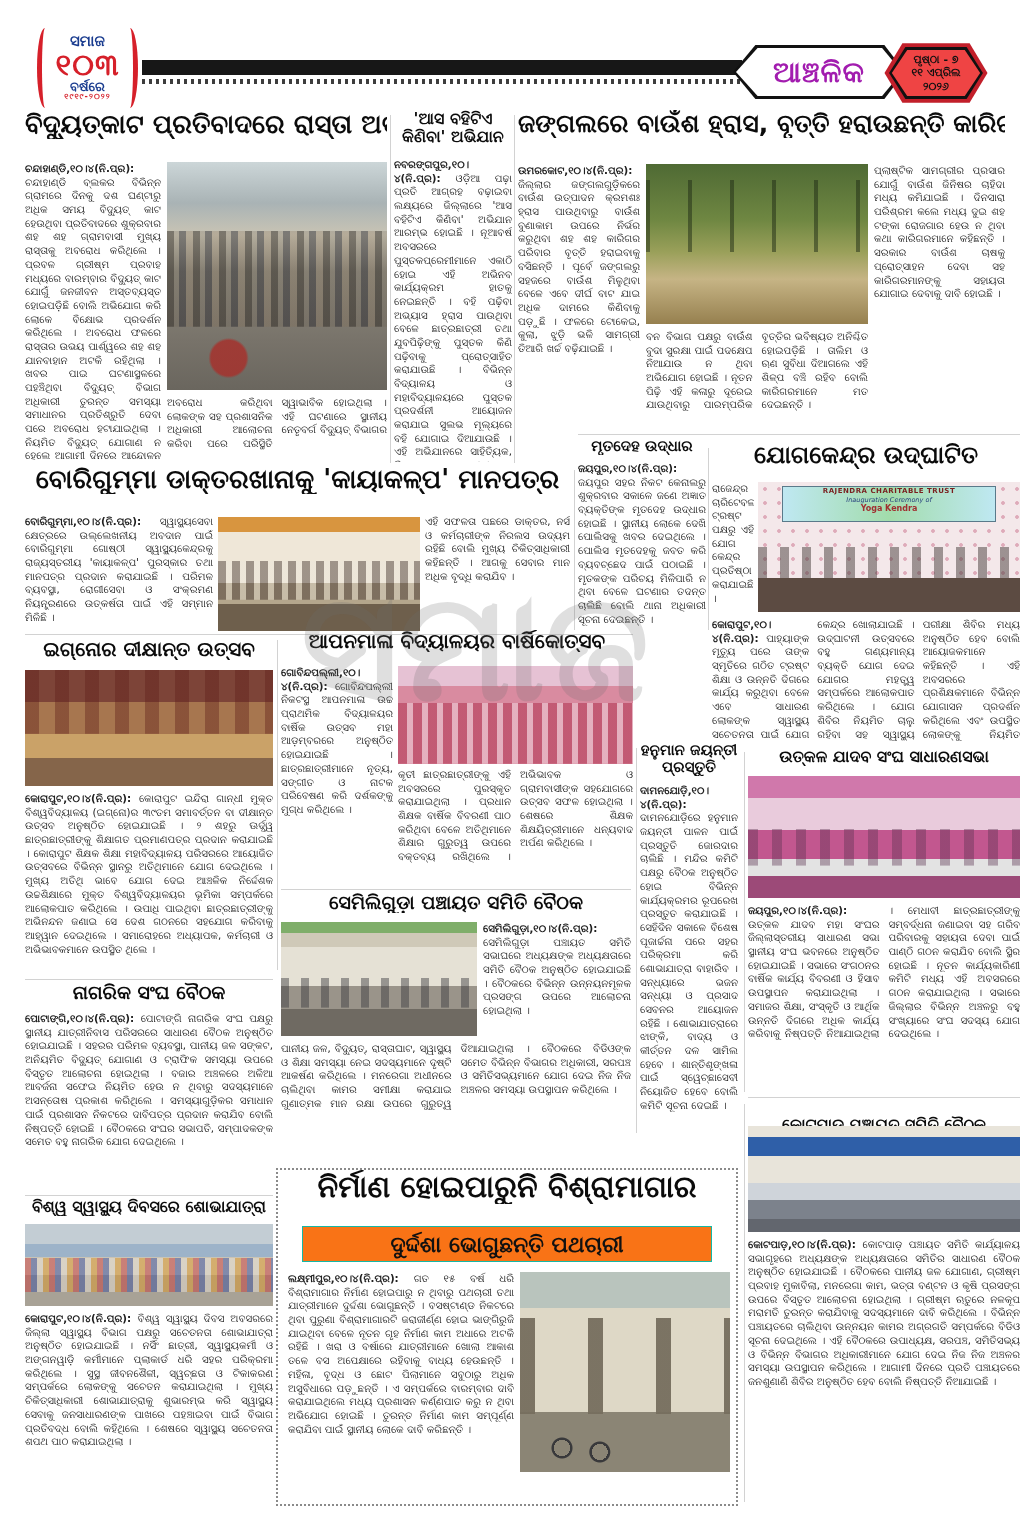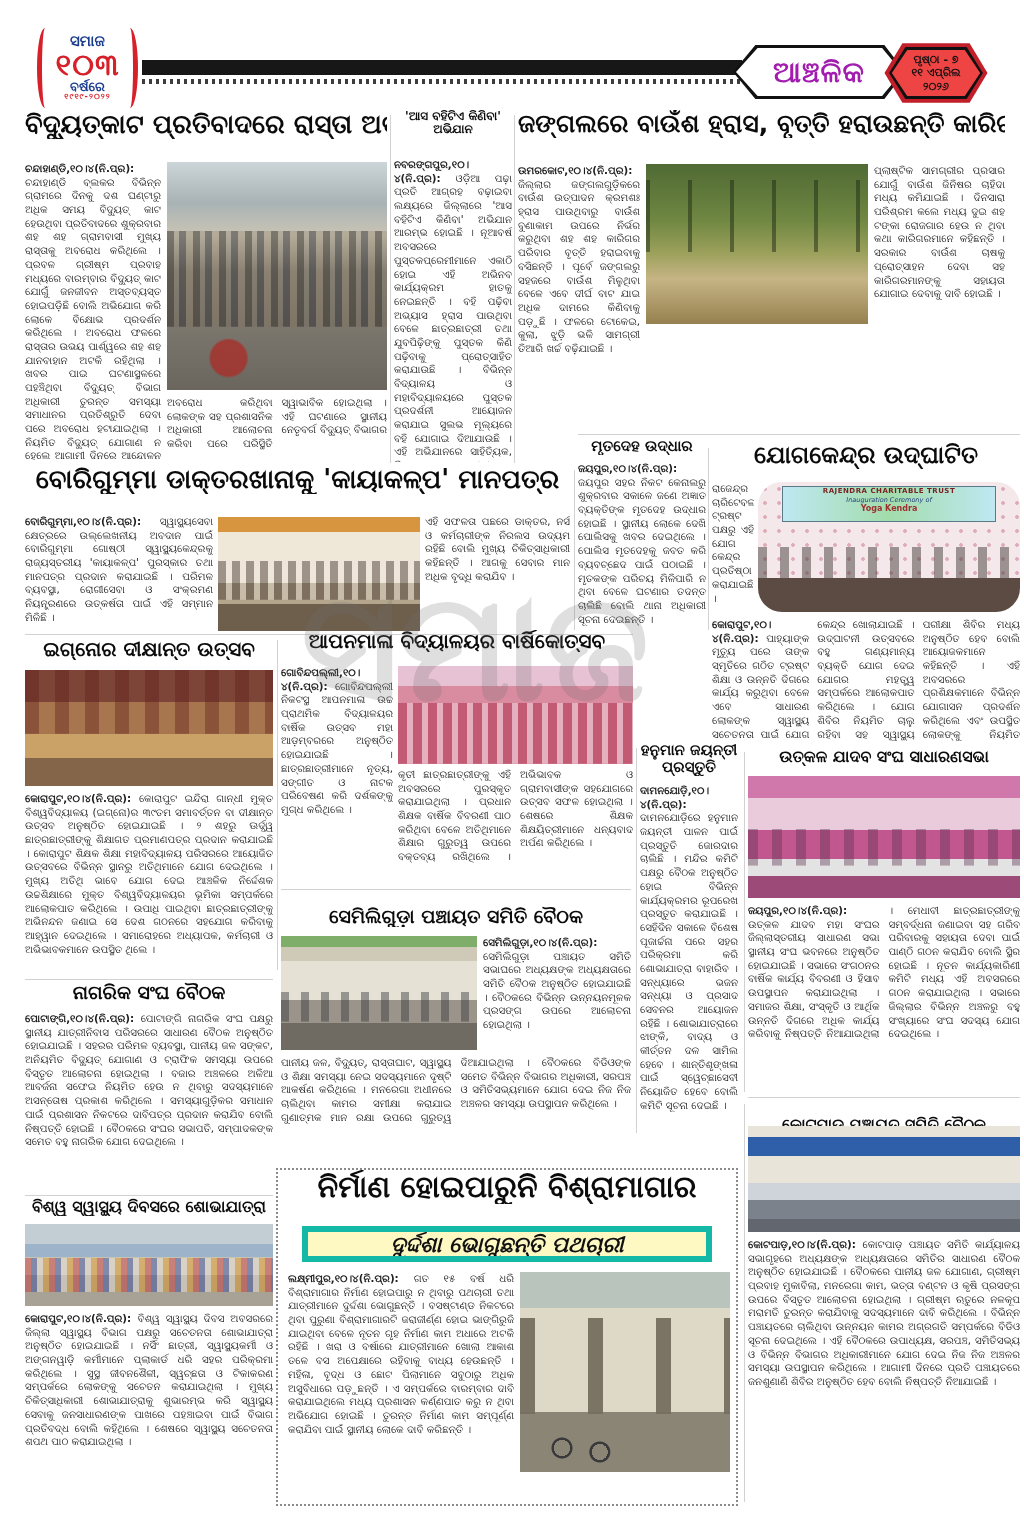--- a/index.html
+++ b/index.html
@@ -60,21 +60,21 @@
   .pC { background:
     repeating-linear-gradient(90deg, rgba(30,42,20,.5) 0 4px, transparent 4px 42px) 0 18%/100% 45% no-repeat,
     linear-gradient(180deg,#4f6a34 0%,#6f8742 35%,#9aa05a 55%,#c6b485 72%,#96804f 100%); }
   .pD { background:
     repeating-linear-gradient(90deg, rgba(60,45,40,.45) 0 8px, rgba(235,230,220,.35) 8px 14px) 0 58%/100% 34% no-repeat,
     linear-gradient(180deg,#d8953f 0 13%,#efe7d8 13% 58%,#b4a68c 58% 76%,#6e5f4c 76% 100%); }
   .pF { background:
     linear-gradient(0deg,#5c4b42 0 26%,transparent 26%),
     repeating-linear-gradient(90deg, rgba(70,60,58,.5) 0 9px, transparent 9px 22px) 0 68%/100% 26% no-repeat,
     radial-gradient(rgba(205,120,145,.55) 1.5px, transparent 2.2px) 0 0/14px 14px,
-    #f4e8ea; border-radius: 24px; }
+    #f4e8ea; }
   .pG { background:
     repeating-linear-gradient(90deg, rgba(95,30,25,.4) 0 14px, transparent 14px 30px) 0 0/100% 55% no-repeat,
     linear-gradient(180deg,#7d4438 0 28%,#a7764f 28% 55%,#caa268 55% 76%,#85654a 76% 100%); }
   .pH { background:
     repeating-linear-gradient(90deg, rgba(172,42,72,.5) 0 9px, rgba(242,222,228,.45) 9px 15px) 0 100%/100% 62% no-repeat,
     linear-gradient(180deg,#e6c2d4 0 20%,#d98ba0 20% 100%); }
   .pJ { background:
     repeating-linear-gradient(90deg, rgba(90,50,80,.4) 0 10px, transparent 10px 24px) 0 62%/100% 30% no-repeat,
     linear-gradient(180deg,#d078ab 0 18%,#e9cbdc 18% 44%,#c2578f 44% 68%,#e3e3e3 68% 82%,#9c4a78 82% 100%); }
   .pK { background:
@@ -91,23 +91,23 @@
   .pO { background:
     linear-gradient(180deg,#e8e4da 0 10%,#2f5fa8 10% 28%,#e8e4da 28% 54%,#cfd4da 54% 70%,#7c828c 70% 88%,#62666e 88% 100%); }
   .yoga-banner { position:absolute; left:9%; top:4px; width:82%; height:36px;
     background:linear-gradient(90deg,#bfe8f2,#a2dcab 50%,#bfe8f2); border:1px solid #5a7a8a;
     text-align:center; line-height:1.25; overflow:hidden; }
   .yoga-banner .l1 { font-size:7px; font-weight:bold; color:#7a1f1f; letter-spacing:.5px; }
   .yoga-banner .l2 { font-size:6.5px; font-style:italic; color:#223a7a; }
   .yoga-banner .l3 { font-size:8px; font-weight:bold; color:#a03030; }
   
   .feature { border:2px dotted #8a8a8a; background:#fff; }
-  .strip { position:absolute; background:#fef9c3; border:6px solid #14b8a6;
+  .strip { position:absolute; background:#f97316; border:1px solid #14b8a6;
     display:flex; align-items:center; justify-content:center;
-    font-weight:bold; color:#111; white-space:nowrap; overflow:hidden;font-style:italic; }
+    font-weight:bold; color:#111; white-space:nowrap; overflow:hidden; }
 </style>
 </head>
 <body>
 
 <div class="page">
 
   <header>
     <div class="logo">
       <div class="bracket bl"></div>
       <div class="stack">
@@ -143,32 +143,35 @@
     <p class="body" style="left:0;top:52px;width:136px;height:300px;">
       <b class="byline">ଚନ୍ଦାହାଣ୍ଡି,୧୦।୪(ନି.ପ୍ର):</b><span>ଚନ୍ଦାହାଣ୍ଡି ବ୍ଲକର ବିଭିନ୍ନ ଗ୍ରାମରେ ଦିନକୁ ଦଶ ଘଣ୍ଟାରୁ ଅଧିକ ସମୟ ବିଦ୍ୟୁତ୍ କାଟ ହେଉଥିବା ପ୍ରତିବାଦରେ ଶୁକ୍ରବାର ଶହ ଶହ ଗ୍ରାମବାସୀ ମୁଖ୍ୟ ରାସ୍ତାକୁ ଅବରୋଧ କରିଥିଲେ । ପ୍ରବଳ ଗ୍ରୀଷ୍ମ ପ୍ରବାହ ମଧ୍ୟରେ ବାରମ୍ବାର ବିଦ୍ୟୁତ୍ କାଟ ଯୋଗୁଁ ଜନଜୀବନ ଅସ୍ତବ୍ୟସ୍ତ ହୋଇପଡ଼ିଛି ବୋଲି ଅଭିଯୋଗ କରି ଲୋକେ ବିକ୍ଷୋଭ ପ୍ରଦର୍ଶନ କରିଥିଲେ । ଅବରୋଧ ଫଳରେ ରାସ୍ତାର ଉଭୟ ପାର୍ଶ୍ୱରେ ଶହ ଶହ ଯାନବାହାନ ଅଟକି ରହିଥିଲା । ଖବର ପାଇ ଘଟଣାସ୍ଥଳରେ ପହଞ୍ଚିଥିବା ବିଦ୍ୟୁତ୍ ବିଭାଗ ଅଧିକାରୀ ତୁରନ୍ତ ସମସ୍ୟା ସମାଧାନର ପ୍ରତିଶ୍ରୁତି ଦେବା ପରେ ଅବରୋଧ ହଟାଯାଇଥିଲା । ନିୟମିତ ବିଦ୍ୟୁତ୍ ଯୋଗାଣ ନ ହେଲେ ଆଗାମୀ ଦିନରେ ଆନ୍ଦୋଳନ ଅଧିକ ତୀବ୍ର କରାଯିବ ବୋଲି ଗ୍ରାମବାସୀ ଚେତାବନୀ ଦେଇଛନ୍ତି ।</span>
     </p>
     <div class="ph pA" style="left:142px;top:52px;width:220px;height:228px;"></div>
     <p class="body c2" style="left:142px;top:286px;width:220px;height:66px;">
       <span>ଅବରୋଧ କରିଥିବା ଲୋକଙ୍କ ସହ ପ୍ରଶାସନିକ ଅଧିକାରୀ ଆଲୋଚନା କରିବା ପରେ ପରିସ୍ଥିତି ସ୍ୱାଭାବିକ ହୋଇଥିଲା । ଏହି ଘଟଣାରେ ସ୍ଥାନୀୟ ନେତୃବର୍ଗ ବିଦ୍ୟୁତ୍ ବିଭାଗର ଅବହେଳାକୁ କଡ଼ା ସମାଲୋଚନା କରିଛନ୍ତି ।</span>
     </p>
   </section>
 
   <section class="art" style="left:394px;top:110px;width:118px;height:355px;">
-    <h2 class="hl wrap" style="font-size:12px;">'ଆସ ବହିଟିଏ କିଣିବା' ଅଭିଯାନ</h2>
+    <h2 class="hl wrap" style="font-size:16px;">'ଆସ ବହିଟିଏ କିଣିବା' ଅଭିଯାନ</h2>
     <p class="body" style="left:0;top:48px;width:118px;height:304px;">
       <b class="byline">ନବରଙ୍ଗପୁର,୧୦।୪(ନି.ପ୍ର):</b><span>ଓଡ଼ିଆ ପଢ଼ା ପ୍ରତି ଆଗ୍ରହ ବଢ଼ାଇବା ଲକ୍ଷ୍ୟରେ ଜିଲ୍ଲାରେ 'ଆସ ବହିଟିଏ କିଣିବା' ଅଭିଯାନ ଆରମ୍ଭ ହୋଇଛି । ନୂଆବର୍ଷ ଅବସରରେ ପୁସ୍ତକପ୍ରେମୀମାନେ ଏକାଠି ହୋଇ ଏହି ଅଭିନବ କାର୍ଯ୍ୟକ୍ରମ ହାତକୁ ନେଇଛନ୍ତି । ବହି ପଢ଼ିବା ଅଭ୍ୟାସ ହ୍ରାସ ପାଉଥିବା ବେଳେ ଛାତ୍ରଛାତ୍ରୀ ତଥା ଯୁବପିଢ଼ିଙ୍କୁ ପୁସ୍ତକ କିଣି ପଢ଼ିବାକୁ ପ୍ରୋତ୍ସାହିତ କରାଯାଉଛି । ବିଭିନ୍ନ ବିଦ୍ୟାଳୟ ଓ ମହାବିଦ୍ୟାଳୟରେ ପୁସ୍ତକ ପ୍ରଦର୍ଶନୀ ଆୟୋଜନ କରାଯାଇ ସୁଲଭ ମୂଲ୍ୟରେ ବହି ଯୋଗାଇ ଦିଆଯାଉଛି । ଏହି ଅଭିଯାନରେ ସାହିତ୍ୟିକ, ଶିକ୍ଷକ ଓ ବୁଦ୍ଧିଜୀବୀମାନେ ସାମିଲ ହୋଇ ପୁସ୍ତକ ସଂସ୍କୃତିର ପ୍ରସାର ପାଇଁ ଆହ୍ୱାନ ଦେଇଛନ୍ତି । ଘରେ ଘରେ ଛୋଟ ପାଠାଗାର ଗଢ଼ିବା ପାଇଁ ମଧ୍ୟ ନିବେଦନ କରାଯାଇଛି । ଆଗାମୀ ଦିନରେ ବ୍ଲକସ୍ତରରେ ଏହି କାର୍ଯ୍ୟକ୍ରମ ସମ୍ପ୍ରସାରିତ ହେବ ବୋଲି ଆୟୋଜକମାନେ ସୂଚନା ଦେଇଛନ୍ତି ।</span>
     </p>
   </section>
 
   <section class="art" style="left:518px;top:110px;width:487px;height:355px;">
     <h2 class="hl" style="font-size:25px;">ଜଙ୍ଗଲରେ ବାଉଁଶ ହ୍ରାସ, ବୃତ୍ତି ହରାଉଛନ୍ତି କାରିଗର</h2>
     <p class="body" style="left:0;top:54px;width:122px;height:298px;">
       <b class="byline">ଉମରକୋଟ,୧୦।୪(ନି.ପ୍ର):</b><span>ଜିଲ୍ଲାର ଜଙ୍ଗଲଗୁଡ଼ିକରେ ବାଉଁଶ ଉତ୍ପାଦନ କ୍ରମଶଃ ହ୍ରାସ ପାଉଥିବାରୁ ବାଉଁଶ ବୁଣାକାମ ଉପରେ ନିର୍ଭର କରୁଥିବା ଶହ ଶହ କାରିଗର ପରିବାର ବୃତ୍ତି ହରାଇବାକୁ ବସିଛନ୍ତି । ପୂର୍ବେ ଜଙ୍ଗଲରୁ ସହଜରେ ବାଉଁଶ ମିଳୁଥିବା ବେଳେ ଏବେ ଦୀର୍ଘ ବାଟ ଯାଇ ଅଧିକ ଦାମରେ କିଣିବାକୁ ପଡ଼ୁଛି । ଫଳରେ ଟୋକେଇ, କୁଲା, ଝୁଡ଼ି ଭଳି ସାମଗ୍ରୀ ତିଆରି ଖର୍ଚ୍ଚ ବଢ଼ିଯାଇଛି ।</span>
     </p>
     <div class="ph pC" style="left:128px;top:54px;width:222px;height:160px;"></div>
+    <p class="body c2" style="left:128px;top:220px;width:222px;height:132px;">
+      <span>ବନ ବିଭାଗ ପକ୍ଷରୁ ବାଉଁଶ ବୁଦା ସୁରକ୍ଷା ପାଇଁ ପଦକ୍ଷେପ ନିଆଯାଉ ନ ଥିବା ଅଭିଯୋଗ ହୋଇଛି । ନୂତନ ପିଢ଼ି ଏହି କଳାରୁ ଦୂରେଇ ଯାଉଥିବାରୁ ପାରମ୍ପରିକ ବୃତ୍ତିର ଭବିଷ୍ୟତ ଅନିଶ୍ଚିତ ହୋଇପଡ଼ିଛି । ତାଲିମ ଓ ଋଣ ସୁବିଧା ଦିଆଗଲେ ଏହି ଶିଳ୍ପ ବଞ୍ଚି ରହିବ ବୋଲି କାରିଗରମାନେ ମତ ଦେଇଛନ୍ତି ।</span>
+    </p>
     <p class="body" style="left:356px;top:54px;width:131px;height:298px;">
       <span>ପ୍ଲାଷ୍ଟିକ ସାମଗ୍ରୀର ପ୍ରସାର ଯୋଗୁଁ ବାଉଁଶ ଜିନିଷର ଚାହିଦା ମଧ୍ୟ କମିଯାଇଛି । ଦିନସାରା ପରିଶ୍ରମ କଲେ ମଧ୍ୟ ଦୁଇ ଶହ ଟଙ୍କା ରୋଜଗାର ହେଉ ନ ଥିବା କଥା କାରିଗରମାନେ କହିଛନ୍ତି । ସରକାର ବାଉଁଶ ଚାଷକୁ ପ୍ରୋତ୍ସାହନ ଦେବା ସହ କାରିଗରମାନଙ୍କୁ ସହାୟତା ଯୋଗାଇ ଦେବାକୁ ଦାବି ହୋଇଛି ।</span>
     </p>
   </section>
 
   <section class="art" style="left:25px;top:465px;width:545px;height:170px;">
     <h2 class="hl" style="font-size:26px;">ବୋରିଗୁମ୍ମା ଡାକ୍ତରଖାନାକୁ 'କାୟାକଳ୍ପ' ମାନପତ୍ର</h2>
     <p class="body" style="left:0;top:50px;width:188px;height:118px;">
       <b class="byline">ବୋରିଗୁମ୍ମା,୧୦।୪(ନି.ପ୍ର):</b><span>ସ୍ୱାସ୍ଥ୍ୟସେବା କ୍ଷେତ୍ରରେ ଉଲ୍ଲେଖନୀୟ ଅବଦାନ ପାଇଁ ବୋରିଗୁମ୍ମା ଗୋଷ୍ଠୀ ସ୍ୱାସ୍ଥ୍ୟକେନ୍ଦ୍ରକୁ ରାଜ୍ୟସ୍ତରୀୟ 'କାୟାକଳ୍ପ' ପୁରସ୍କାର ତଥା ମାନପତ୍ର ପ୍ରଦାନ କରାଯାଇଛି । ପରିମଳ ବ୍ୟବସ୍ଥା, ରୋଗୀସେବା ଓ ସଂକ୍ରମଣ ନିୟନ୍ତ୍ରଣରେ ଉତ୍କର୍ଷତା ପାଇଁ ଏହି ସମ୍ମାନ ମିଳିଛି ।</span>
     </p>
@@ -229,21 +232,21 @@
   </section>
 
   <section class="art" style="left:748px;top:748px;width:272px;height:348px;">
     <h2 class="hl" style="font-size:16px;">ଉତ୍କଳ ଯାଦବ ସଂଘ ସାଧାରଣସଭା</h2>
     <div class="ph pJ" style="left:0;top:28px;width:272px;height:122px;"></div>
     <p class="body c2" style="left:0;top:156px;width:272px;height:190px;">
       <b class="byline">ଜୟପୁର,୧୦।୪(ନି.ପ୍ର):</b><span>ଉତ୍କଳ ଯାଦବ ମହା ସଂଘର ଜିଲ୍ଲାସ୍ତରୀୟ ସାଧାରଣ ସଭା ସ୍ଥାନୀୟ ସଂଘ ଭବନରେ ଅନୁଷ୍ଠିତ ହୋଇଯାଇଛି । ସଭାରେ ସଂଗଠନର ବାର୍ଷିକ କାର୍ଯ୍ୟ ବିବରଣୀ ଓ ହିସାବ ଉପସ୍ଥାପନ କରାଯାଇଥିଲା । ସମାଜର ଶିକ୍ଷା, ସଂସ୍କୃତି ଓ ଆର୍ଥିକ ଉନ୍ନତି ଦିଗରେ ଅଧିକ କାର୍ଯ୍ୟ କରିବାକୁ ନିଷ୍ପତ୍ତି ନିଆଯାଇଥିଲା । ମେଧାବୀ ଛାତ୍ରଛାତ୍ରୀଙ୍କୁ ସମ୍ବର୍ଦ୍ଧନା ଜଣାଇବା ସହ ଗରିବ ପରିବାରକୁ ସହାୟତା ଦେବା ପାଇଁ ପାଣ୍ଠି ଗଠନ କରାଯିବ ବୋଲି ସ୍ଥିର ହୋଇଛି । ନୂତନ କାର୍ଯ୍ୟକାରିଣୀ କମିଟି ମଧ୍ୟ ଏହି ଅବସରରେ ଗଠନ କରାଯାଇଥିଲା । ସଭାରେ ଜିଲ୍ଲାର ବିଭିନ୍ନ ଅଞ୍ଚଳରୁ ବହୁ ସଂଖ୍ୟାରେ ସଂଘ ସଦସ୍ୟ ଯୋଗ ଦେଇଥିଲେ ।</span>
     </p>
   </section>
 
-  <section class="art" style="left:281px;top:892px;width:350px;height:272px;margin-top:14px;">
+  <section class="art" style="left:281px;top:892px;width:350px;height:272px;">
     <h2 class="hl" style="font-size:19px;">ସେମିଲିଗୁଡ଼ା ପଞ୍ଚାୟତ ସମିତି ବୈଠକ</h2>
     <div class="ph pK" style="left:0;top:30px;width:196px;height:114px;"></div>
     <p class="body" style="left:202px;top:30px;width:148px;height:114px;">
       <b class="byline">ସେମିଲିଗୁଡ଼ା,୧୦।୪(ନି.ପ୍ର):</b><span>ସେମିଲିଗୁଡ଼ା ପଞ୍ଚାୟତ ସମିତି ସଭାଘରେ ଅଧ୍ୟକ୍ଷଙ୍କ ଅଧ୍ୟକ୍ଷତାରେ ସମିତି ବୈଠକ ଅନୁଷ୍ଠିତ ହୋଇଯାଇଛି । ବୈଠକରେ ବିଭିନ୍ନ ଉନ୍ନୟନମୂଳକ ପ୍ରସଙ୍ଗ ଉପରେ ଆଲୋଚନା ହୋଇଥିଲା ।</span>
     </p>
     <p class="body c2" style="left:0;top:150px;width:350px;height:118px;">
       <span>ପାନୀୟ ଜଳ, ବିଦ୍ୟୁତ୍, ରାସ୍ତାଘାଟ, ସ୍ୱାସ୍ଥ୍ୟ ଓ ଶିକ୍ଷା ସମସ୍ୟା ନେଇ ସଦସ୍ୟମାନେ ଦୃଷ୍ଟି ଆକର୍ଷଣ କରିଥିଲେ । ମନରେଗା ଅଧୀନରେ ଚାଲିଥିବା କାମର ସମୀକ୍ଷା କରାଯାଇ ଗୁଣାତ୍ମକ ମାନ ରକ୍ଷା ଉପରେ ଗୁରୁତ୍ୱ ଦିଆଯାଇଥିଲା । ବୈଠକରେ ବିଡିଓଙ୍କ ସମେତ ବିଭିନ୍ନ ବିଭାଗର ଅଧିକାରୀ, ସରପଞ୍ଚ ଓ ସମିତିସଭ୍ୟମାନେ ଯୋଗ ଦେଇ ନିଜ ନିଜ ଅଞ୍ଚଳର ସମସ୍ୟା ଉପସ୍ଥାପନ କରିଥିଲେ ।</span>
     </p>
   </section>
 

